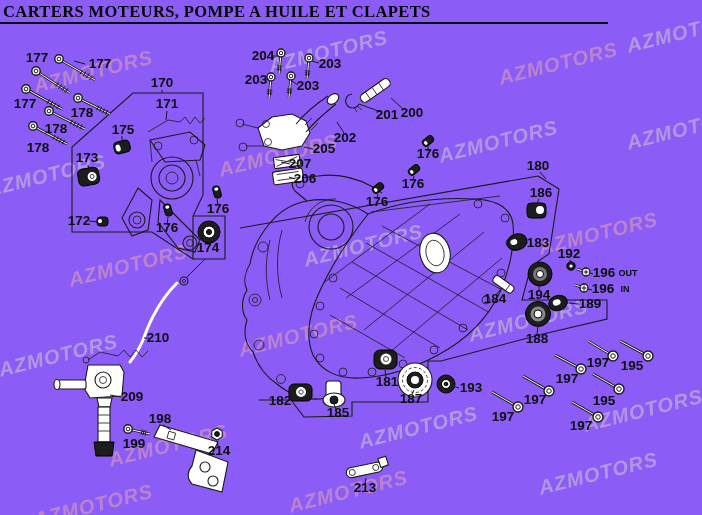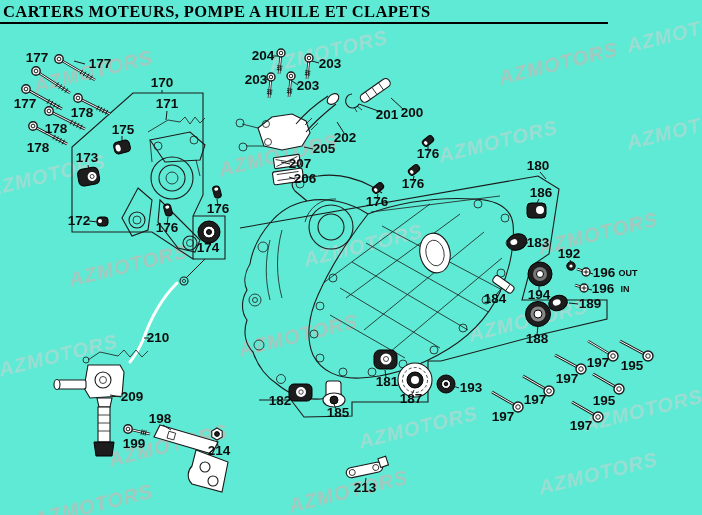--- a/index.html
+++ b/index.html
@@ -1,16 +1,16 @@
 <!DOCTYPE html>
 <html><head>
 <meta charset="utf-8">
 <style>
   html,body{margin:0;padding:0;background:#fff;}
-  #page{position:relative;width:702px;height:515px;background:#5eead4;overflow:hidden;
+  #page{position:relative;width:702px;height:515px;background:#8b5cf6;overflow:hidden;
         font-family:"Liberation Sans",sans-serif;}
   #title{position:absolute;left:3px;top:2px;width:600px;
          font-family:"Liberation Serif",serif;font-weight:bold;font-size:16.5px;
          letter-spacing:.4px;color:#000;white-space:nowrap;}
   #title-rule{position:absolute;left:0;top:22px;width:608px;height:0;
               border-top:2px solid #000;}
   svg{position:absolute;left:0;top:0;}
   .wm{font:italic bold 20px "Liberation Sans",sans-serif;opacity:.5;letter-spacing:1px;}
   .lbl{font:bold 13.5px "Liberation Sans",sans-serif;fill:#0d0d0d;text-anchor:middle;}
   .lbl-sm{font:bold 9px "Liberation Sans",sans-serif;fill:#0d0d0d;text-anchor:middle;}

